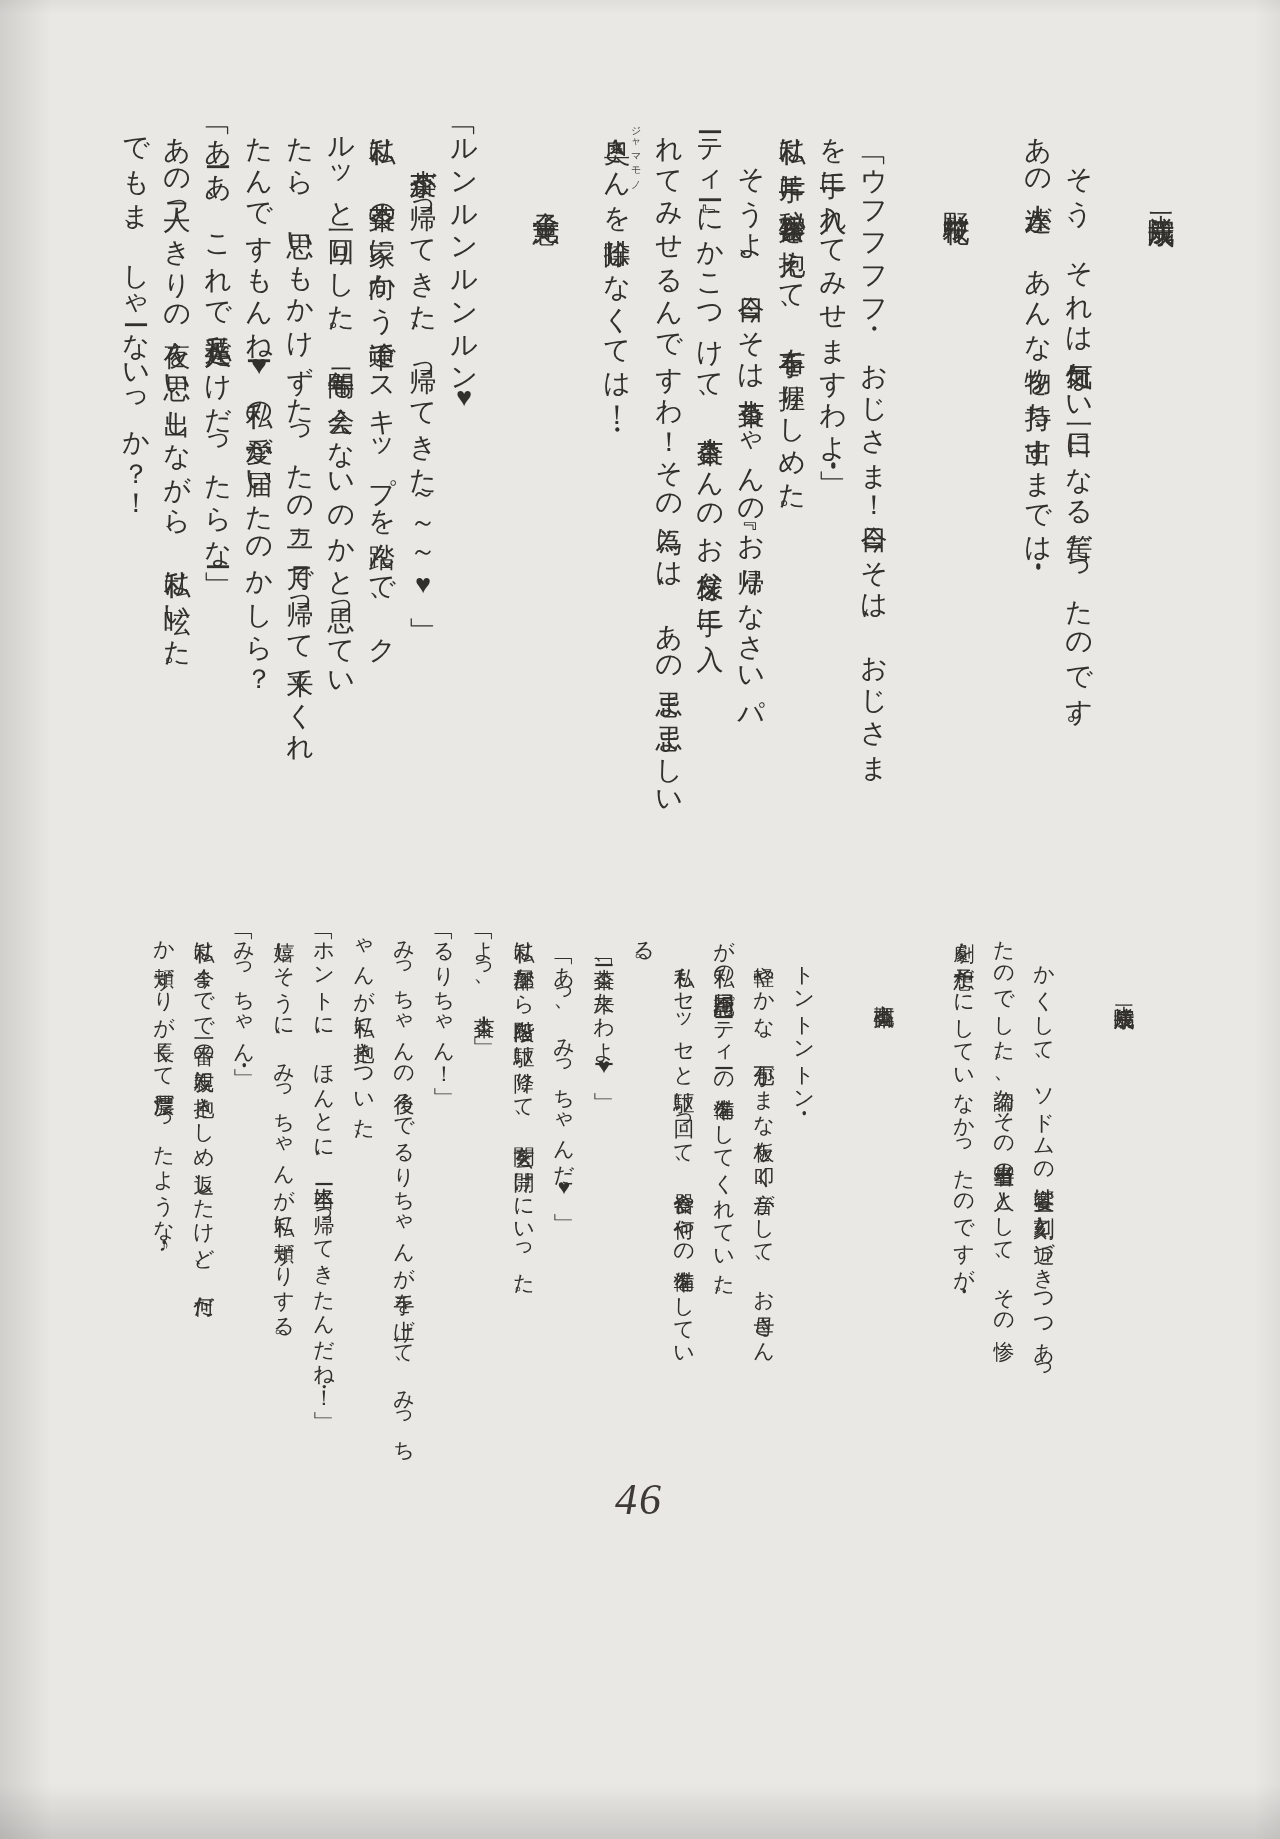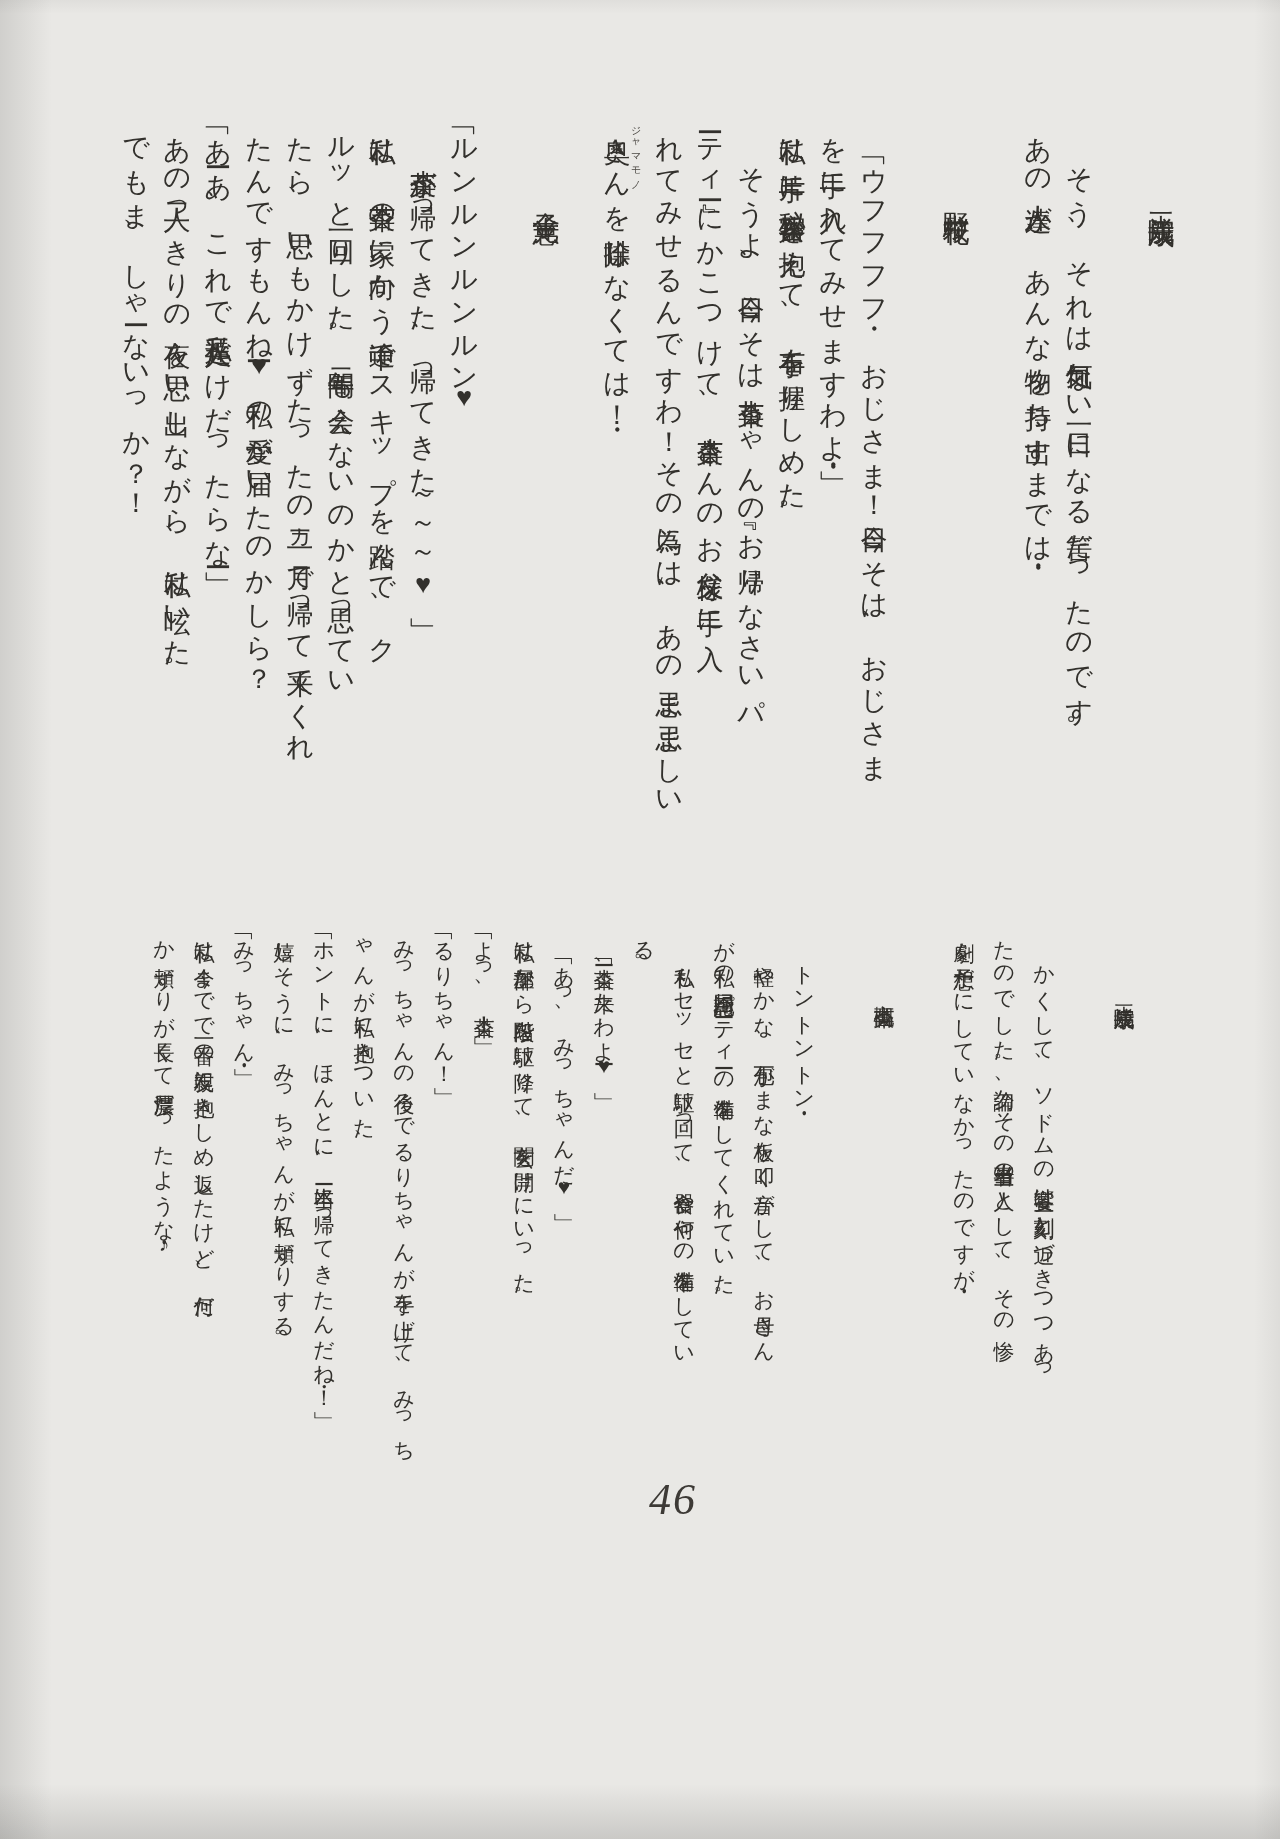--- a/index.html
+++ b/index.html
@@ -67,21 +67,20 @@
   }
   #page-number {
     position: absolute;
     top: 1474px;
     left: 50%;
     transform: translateX(-52%);
     font-style: italic;
     font-size: 44px;
     color: #3d3a36;
     letter-spacing: 2px;
-    margin-left: 34px;
   }
 </style>
 </head>
 <body>
 
 <div id="page">
 
   <div id="block-top" class="tblock">
       <div class="tcol heading">三光院康成</div>
       <div class="tcol spacer"></div>

